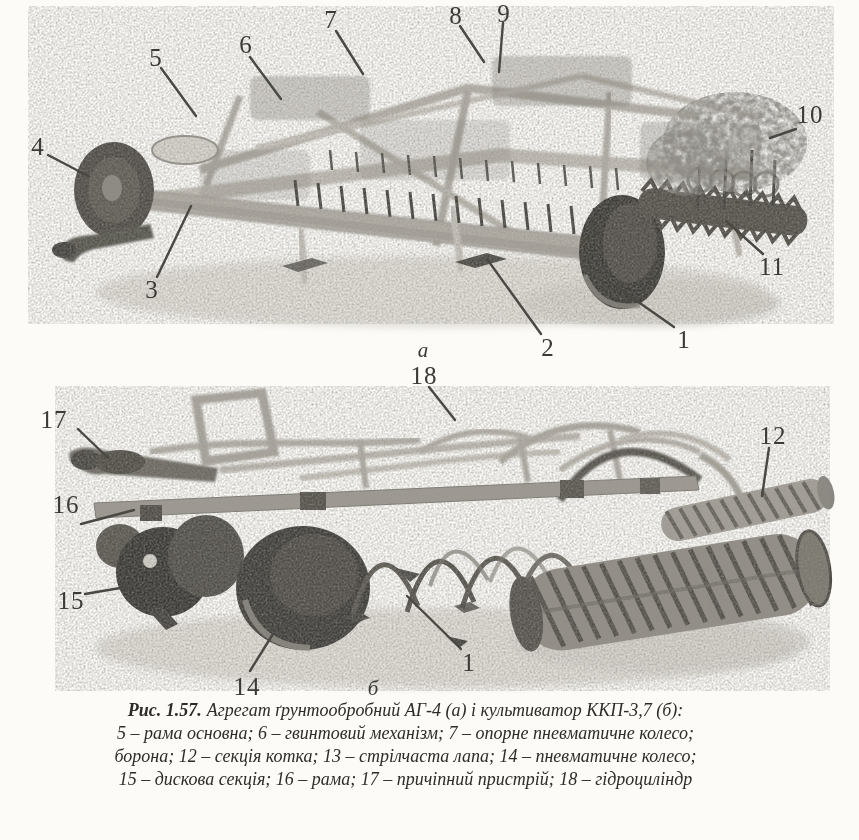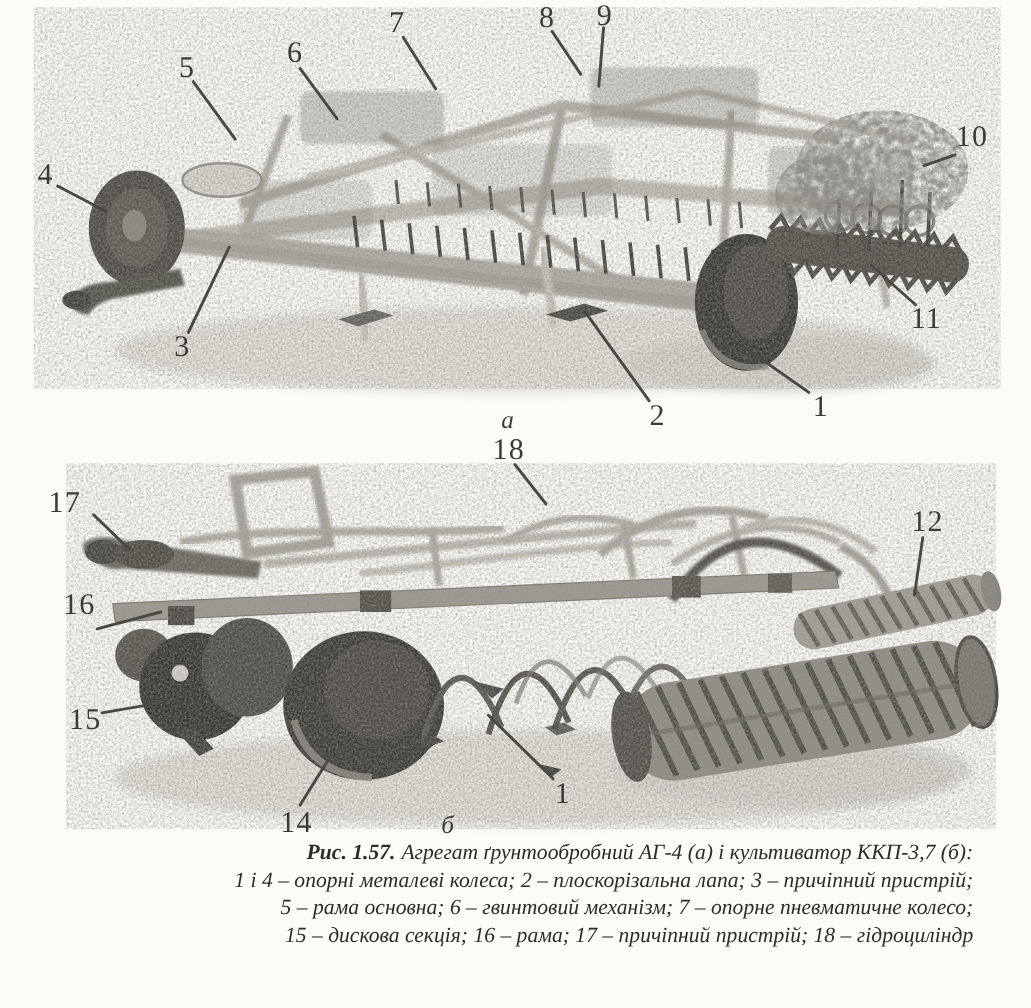--- a/index.html
+++ b/index.html
@@ -15,21 +15,21 @@
     font-size:25px;color:#3c3a36;letter-spacing:1px;line-height:1;
     white-space:nowrap;
   }
   .sub{
     position:absolute;transform:translate(-50%,-50%);
     font-family:"Liberation Serif", serif;font-style:italic;
     font-size:21px;color:#3c3a36;line-height:1;
   }
   .caption{
     position:absolute;left:0;top:699px;width:811px;
-    text-align:right;font-style:italic;font-size:18px;
+    text-align:center;font-style:italic;font-size:18px;
     line-height:23px;color:#2e2c28;
   }
   .cap-num{font-weight:bold;margin-right:5px;}
   .cap-line{margin:0;}
 </style>
 </head>
 <body>
 
 <div class="page">
 
@@ -223,18 +223,18 @@
   <div class="co" style="left:71px;top:600px">15</div>
   <div class="co" style="left:66px;top:504px">16</div>
   <div class="co" style="left:54px;top:419px">17</div>
   <div class="co" style="left:424px;top:375px">18</div>
   <div class="sub" style="left:373px;top:688px">б</div>
 
   <div class="caption">
     <div class="cap-line">
       <span class="cap-num">Рис. 1.57.</span><span>Агрегат ґрунтообробний АГ-4 (а) і культиватор ККП-3,7 (б):</span>
     </div>
-    <div class="cap-line">1 і 4 – опорні металеві колеса; 2 – плоскорізальна лапа; 3 – причіпний пристрій;</div>
     <div class="cap-line">5 – рама основна; 6 – гвинтовий механізм; 7 – опорне пневматичне колесо;</div>
+    <div class="cap-line">борона; 12 – секція котка; 13 – стрілчаста лапа; 14 – пневматичне колесо;</div>
     <div class="cap-line">15 – дискова секція; 16 – рама; 17 – причіпний пристрій; 18 – гідроциліндр</div>
   </div>
 
 </div>
 
 </body></html>

